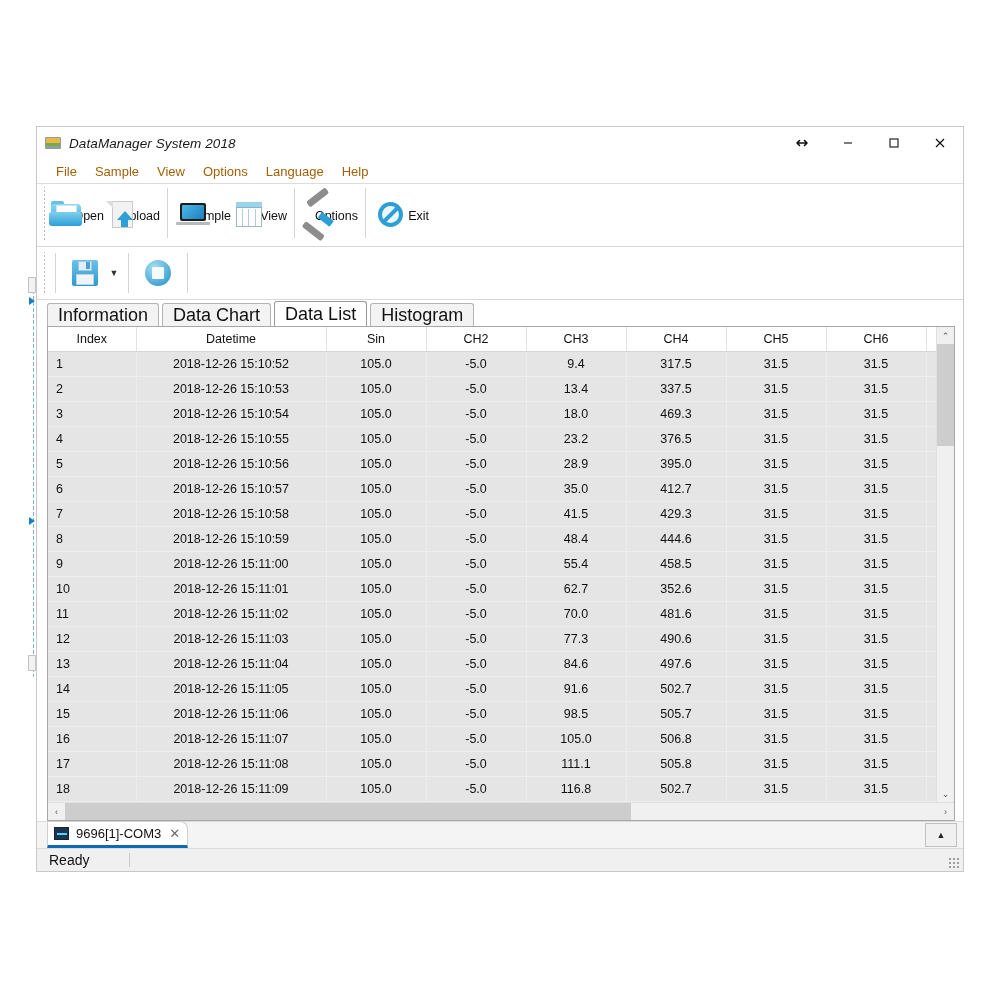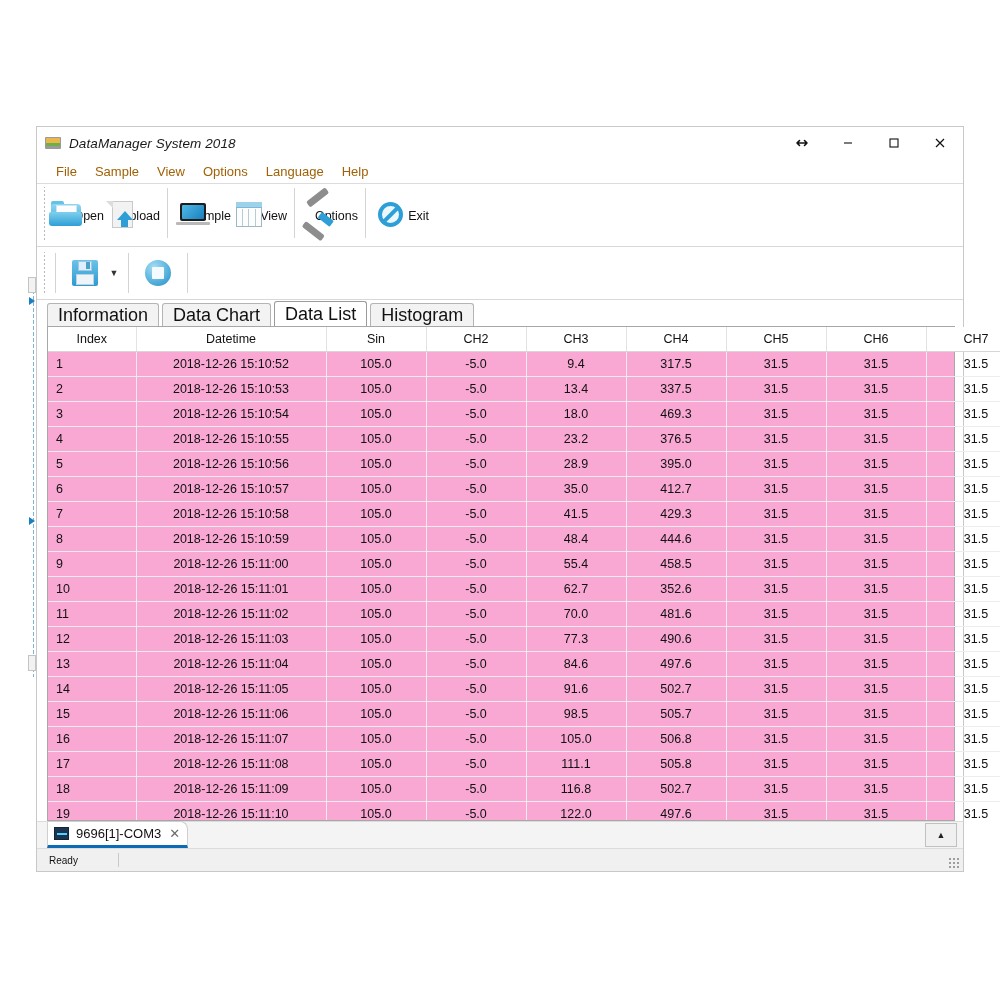--- a/index.html
+++ b/index.html
@@ -108,22 +108,22 @@
 
   
   .tabstrip{height:26px;display:flex;align-items:flex-end;padding-left:10px;flex:none;
             background:#ffffff;box-sizing:border-box;}
   .tab{height:22px;display:flex;align-items:center;padding:0 10px;margin-right:3px;
        border:1px solid #b4b4b4;border-bottom:none;border-radius:3px 3px 0 0;
        background:#f3f3f3;font-size:18px;color:#111;}
   .tab.active{background:#ffffff;font-weight:normal;height:24px;border-color:#9b9b9b;}
 
   
-  .grid-wrap{flex:1;display:flex;margin:0 8px 0 10px;
-             border:1px solid #a7a7a7;box-sizing:border-box;background:#f9a8d4;min-height:0;}
+  .grid-wrap{flex:1;display:flex;flex-direction:column;margin:0 8px 0 10px;
+             border:1px solid #a7a7a7;box-sizing:border-box;background:#e5e5e5;min-height:0;}
   .grid-inner{flex:1;display:flex;min-height:0;}
   .grid-main{flex:1;display:flex;flex-direction:column;min-width:0;overflow:hidden;}
   table.dl{border-collapse:collapse;width:100%;table-layout:fixed;font-size:12.5px;color:#111;}
   table.dl th{height:24px;font-weight:normal;background:#ffffff;border-right:1px solid #e3e3e3;
               border-bottom:1px solid #d6d6d6;text-align:center;padding:0;}
   table.dl td{height:24px;border-right:1px solid #ededed;border-bottom:1px solid #ededed;
               text-align:center;padding:0;white-space:nowrap;}
   table.dl td.idx{text-align:left;padding-left:8px;}
   col.c-index{width:88px;} col.c-dt{width:190px;} col.c-other{width:100px;}
 
@@ -147,21 +147,21 @@
           border:1px solid #cfcfcf;border-bottom:3px solid #0b6cb5;border-radius:2px 8px 0 0;font-size:13px;color:#111;}
   .doctab .mini{width:15px;height:13px;background:#1b3550;border:1px solid #11263b;margin-right:7px;
                 position:relative;flex:none;box-sizing:border-box;}
   .doctab .mini:after{content:"";position:absolute;left:2px;top:5px;width:10px;height:2px;background:#4fd4ff;}
   .doctab .x{margin-left:8px;color:#6a6a6a;font-size:13px;}
   .doctabs-right{position:absolute;right:6px;bottom:1px;width:30px;height:22px;background:#f0f0f0;
      border:1px solid #c0c0c0;display:flex;align-items:center;justify-content:center;color:#222;font-size:9px;}
 
   
   .statusbar{height:22px;display:flex;align-items:center;flex:none;background:#f0f0f0;
-             border-top:1px solid #dcdcdc;font-size:10px;color:#111;position:relative;}
+             border-top:1px solid #dcdcdc;font-size:14px;color:#111;position:relative;}
   .statusbar .cell{padding-left:12px;}
   .statusbar .sep{width:1px;height:14px;background:#c9c9c9;margin-left:40px;}
   .grip{position:absolute;right:3px;bottom:2px;width:12px;height:12px;
     background-image:radial-gradient(#9e9e9e 1px, transparent 1px);background-size:4px 4px;}
 
   
   .dock-rail{position:absolute;left:-8px;top:150px;width:9px;height:400px;}
   .dock-dots{position:absolute;left:3px;top:0;width:3px;height:400px;
      background-image:radial-gradient(#7fb3d8 1px, transparent 1px);background-size:3px 6px;}
   .dock-tri{position:absolute;left:0;width:0;height:0;border-top:4px solid transparent;

